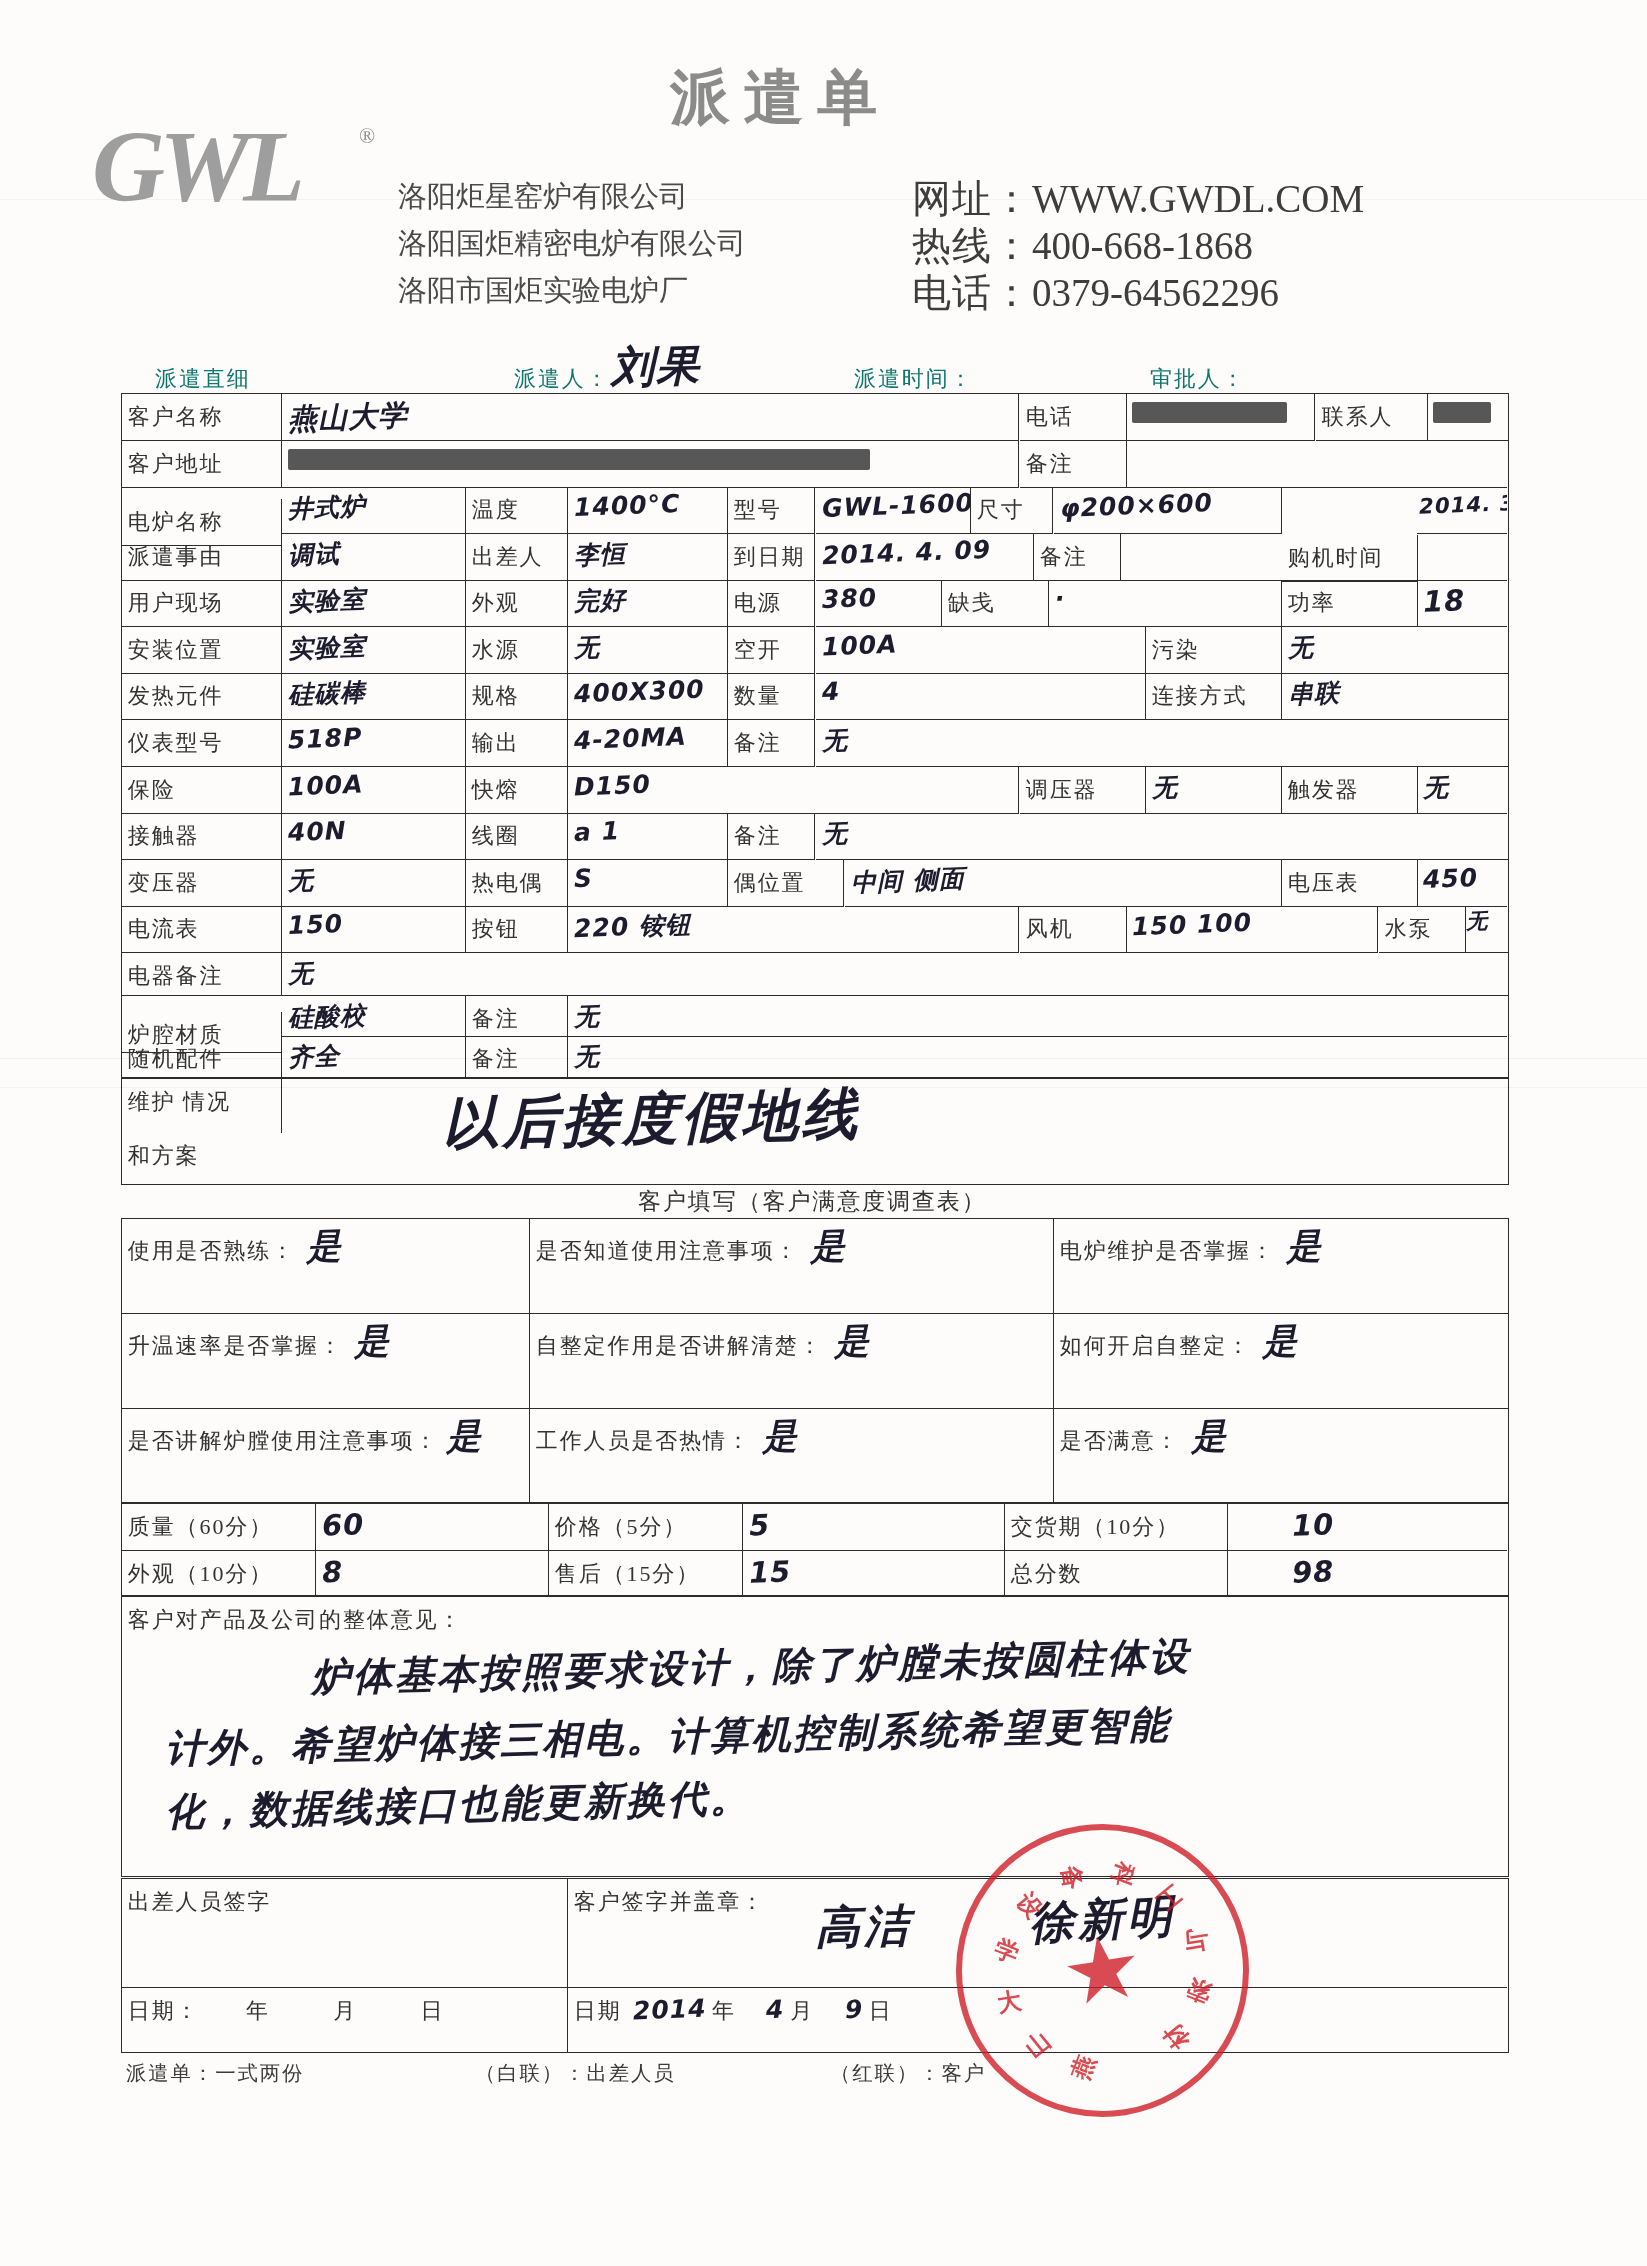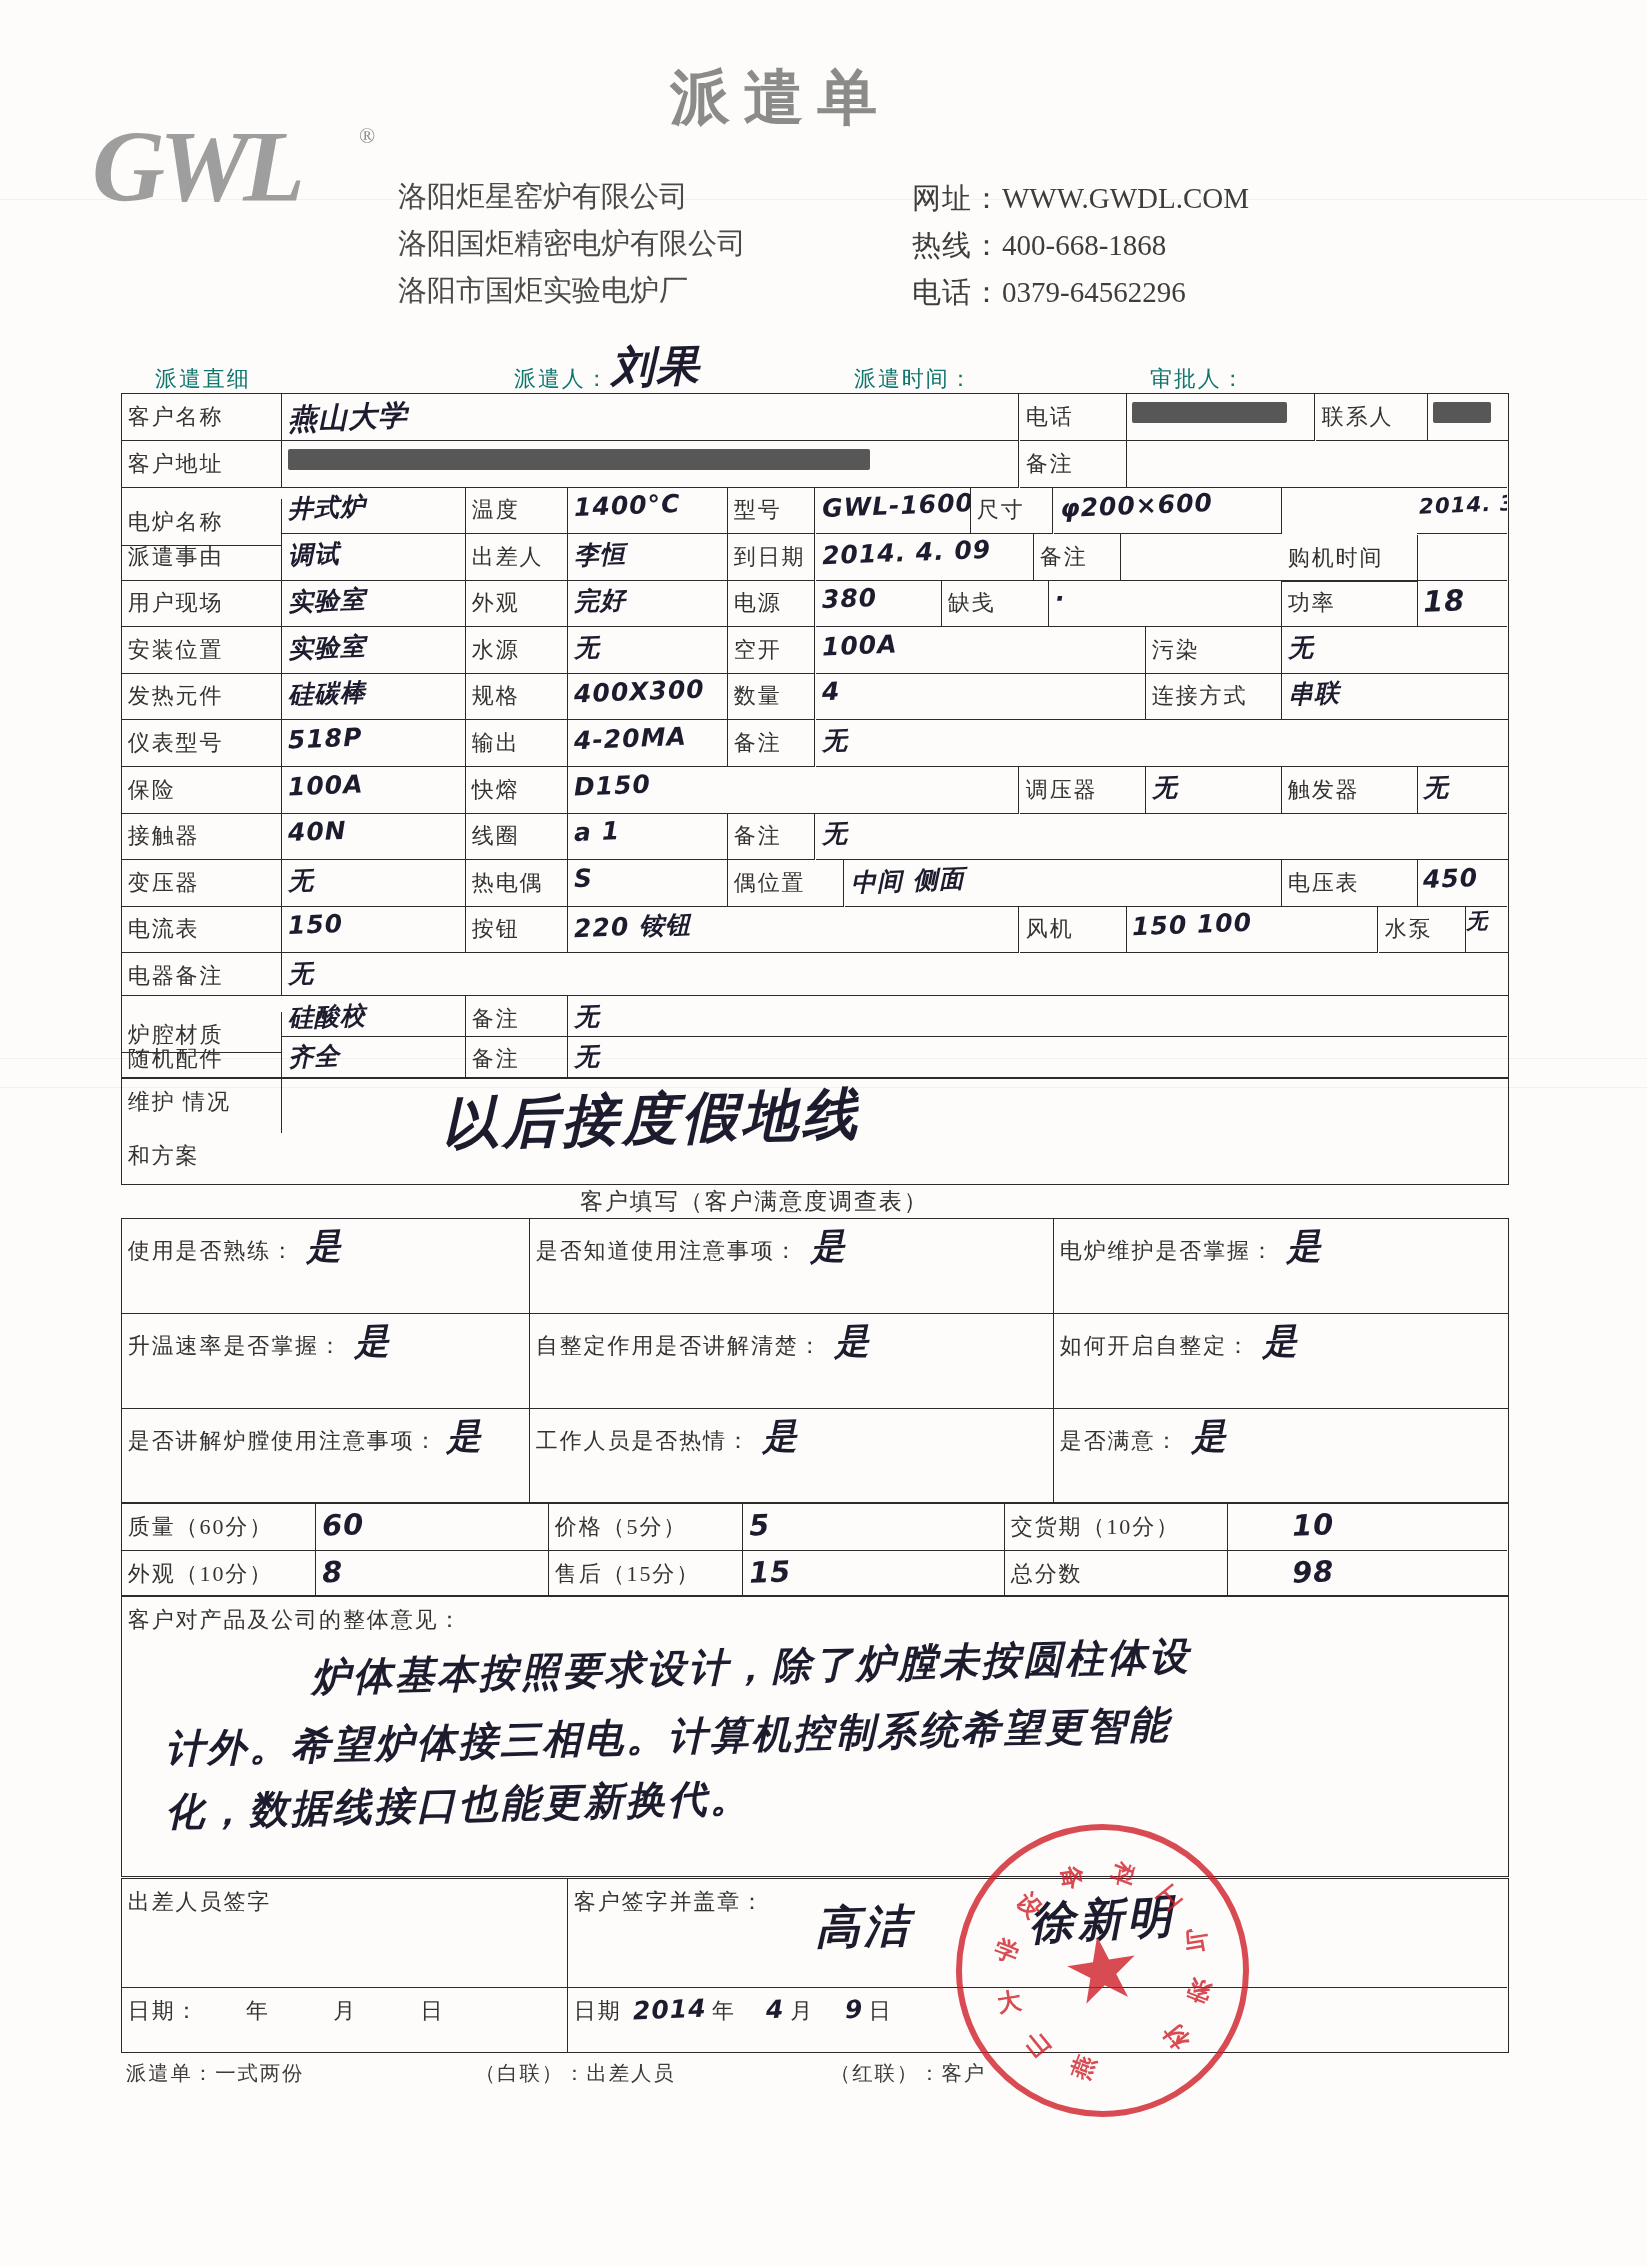--- a/index.html
+++ b/index.html
@@ -67,21 +67,21 @@
     left: 398px;
     top: 173px;
     font-size: 29px;
     line-height: 47px;
     color: #4a4a4a;
   }
   .contact-block {
     position: absolute;
     left: 912px;
     top: 175px;
-    font-size: 29px;
+    font-size: 39px;
     line-height: 47px;
     color: #3d3d3d;
     font-family: "Liberation Serif", serif;
   }
   .contact-block .lbl { letter-spacing: 1px; }
 
   
   .grid {
     position: absolute;
     border: 1.9px solid #2b2b2b;
@@ -352,21 +352,21 @@
     <div class="cell nb nbb" style="left:446px; top:642px; width:939px; height:41px;"><span class="hand sm">无</span></div>
   </div>
 
   <div class="grid" style="left:121px; top:1078px; width:1388px; height:107px;">
     <div class="cell lbl-cell nbb" style="left:0; top:0; width:160px; height:54px;">维护 情况</div>
     <div class="cell lbl-cell nbb nb" style="left:0; top:54px; width:160px; height:50px;">和方案</div>
     <div class="cell nb nbb" style="left:160px; top:0; width:1226px; height:105px; border-right:none;"></div>
   </div>
   <div class="free-hand" style="left:442px; top:1082px; font-size:56px;">以后接度假地线</div>
 
-  <div class="section-cap" style="left:580px; top:1186px;">客户填写（客户满意度调查表）</div>
+  <div class="section-cap" style="left:638px; top:1186px;">客户填写（客户满意度调查表）</div>
 
   <div class="grid" style="left:121px; top:1218px; width:1388px; height:285px;">
 
     <div class="cell" style="left:0; top:0; width:408px; height:95px;">
       <span class="lbl-cell">使用是否熟练：</span>
       <span class="hand lg" style="margin-left:5.8px;">是</span>
     </div>
     <div class="cell" style="left:408px; top:0; width:524px; height:95px;">
       <span class="lbl-cell">是否知道使用注意事项：</span>
       <span class="hand lg" style="margin-left:5.8px;">是</span>

